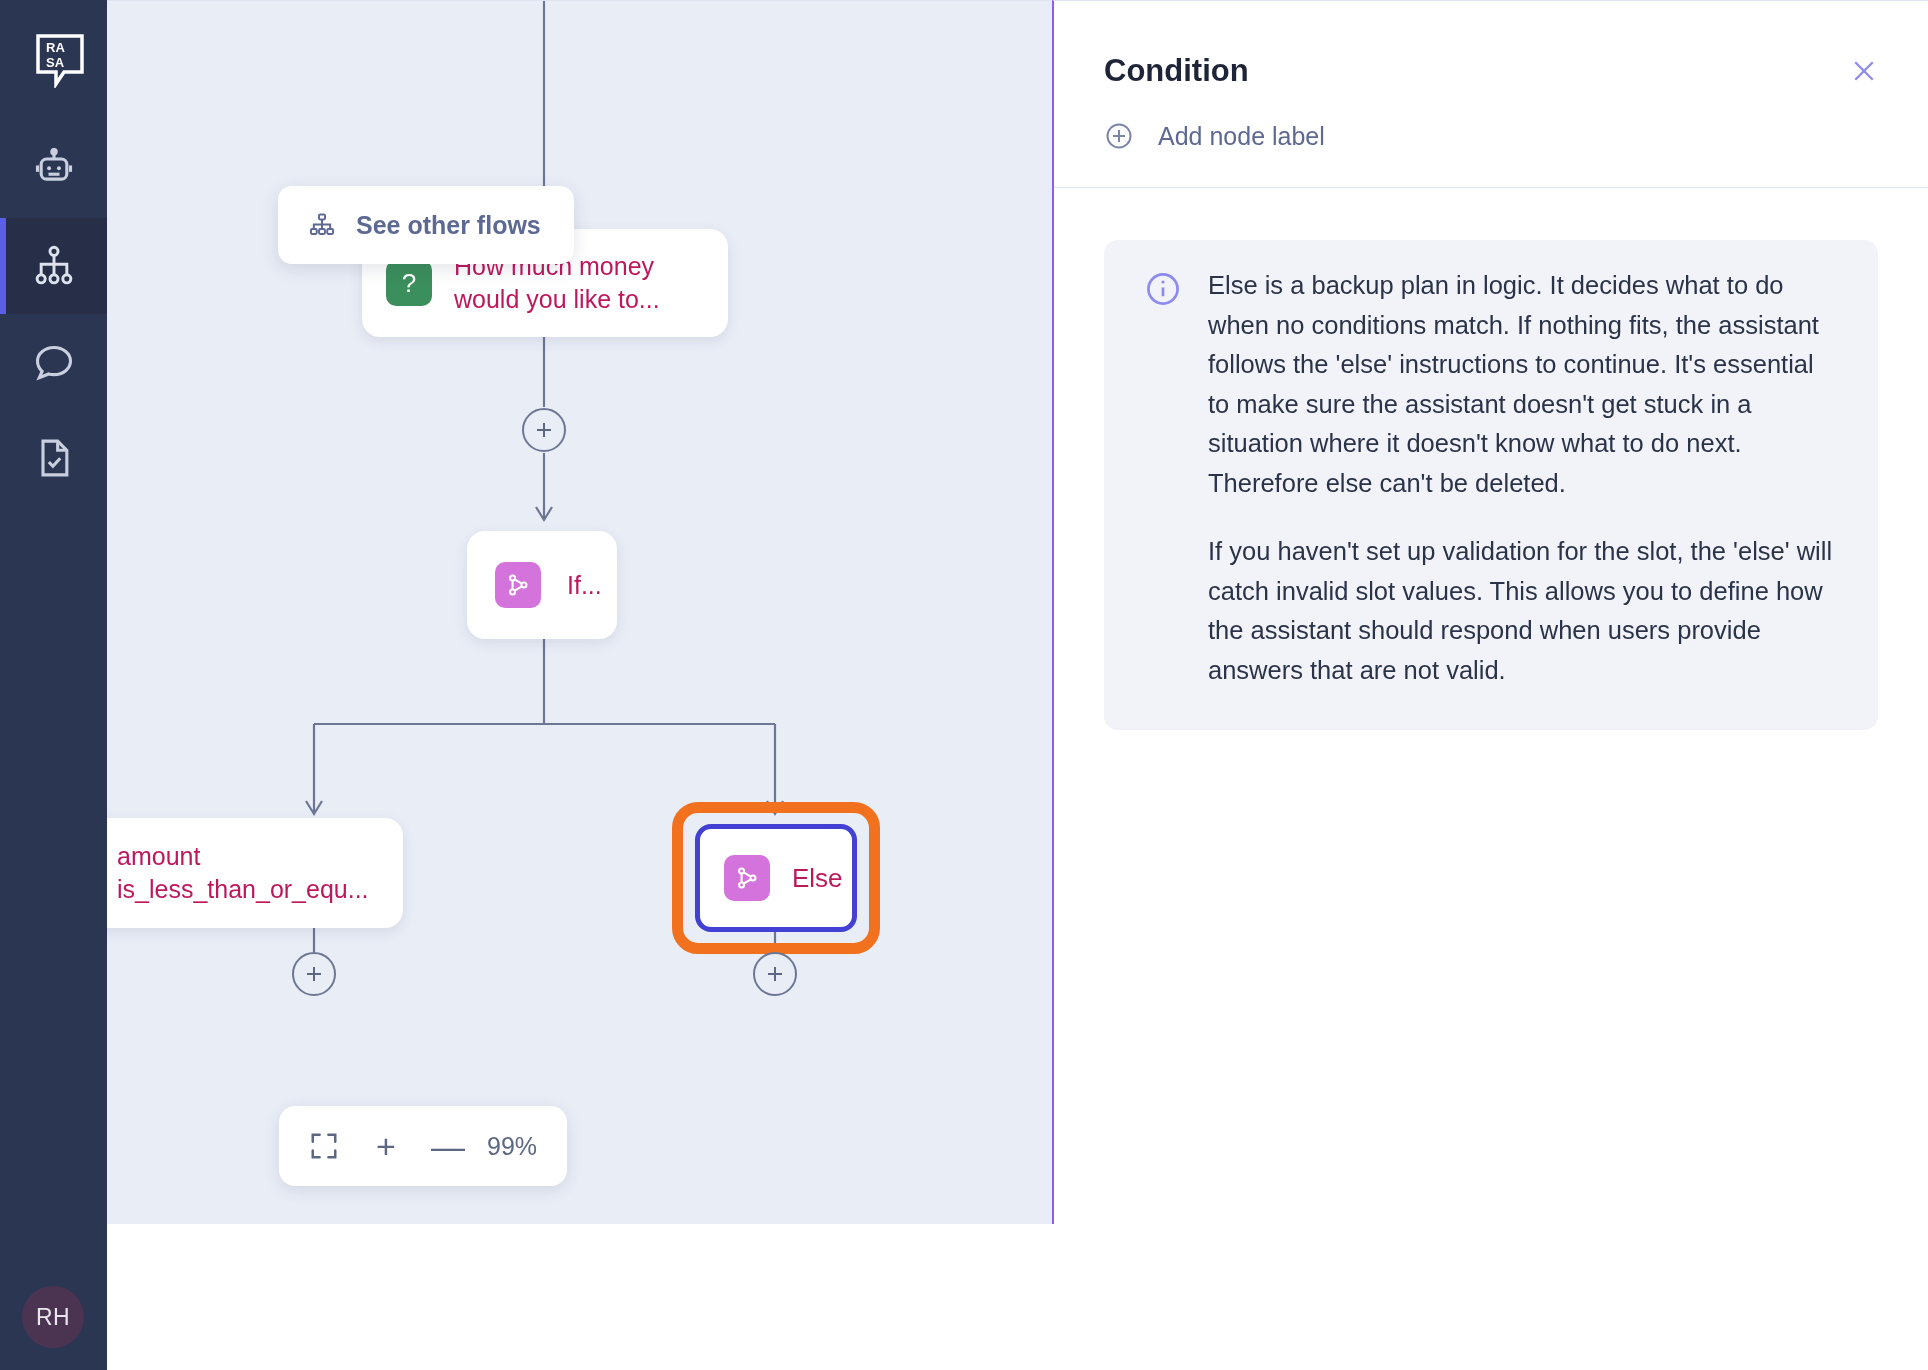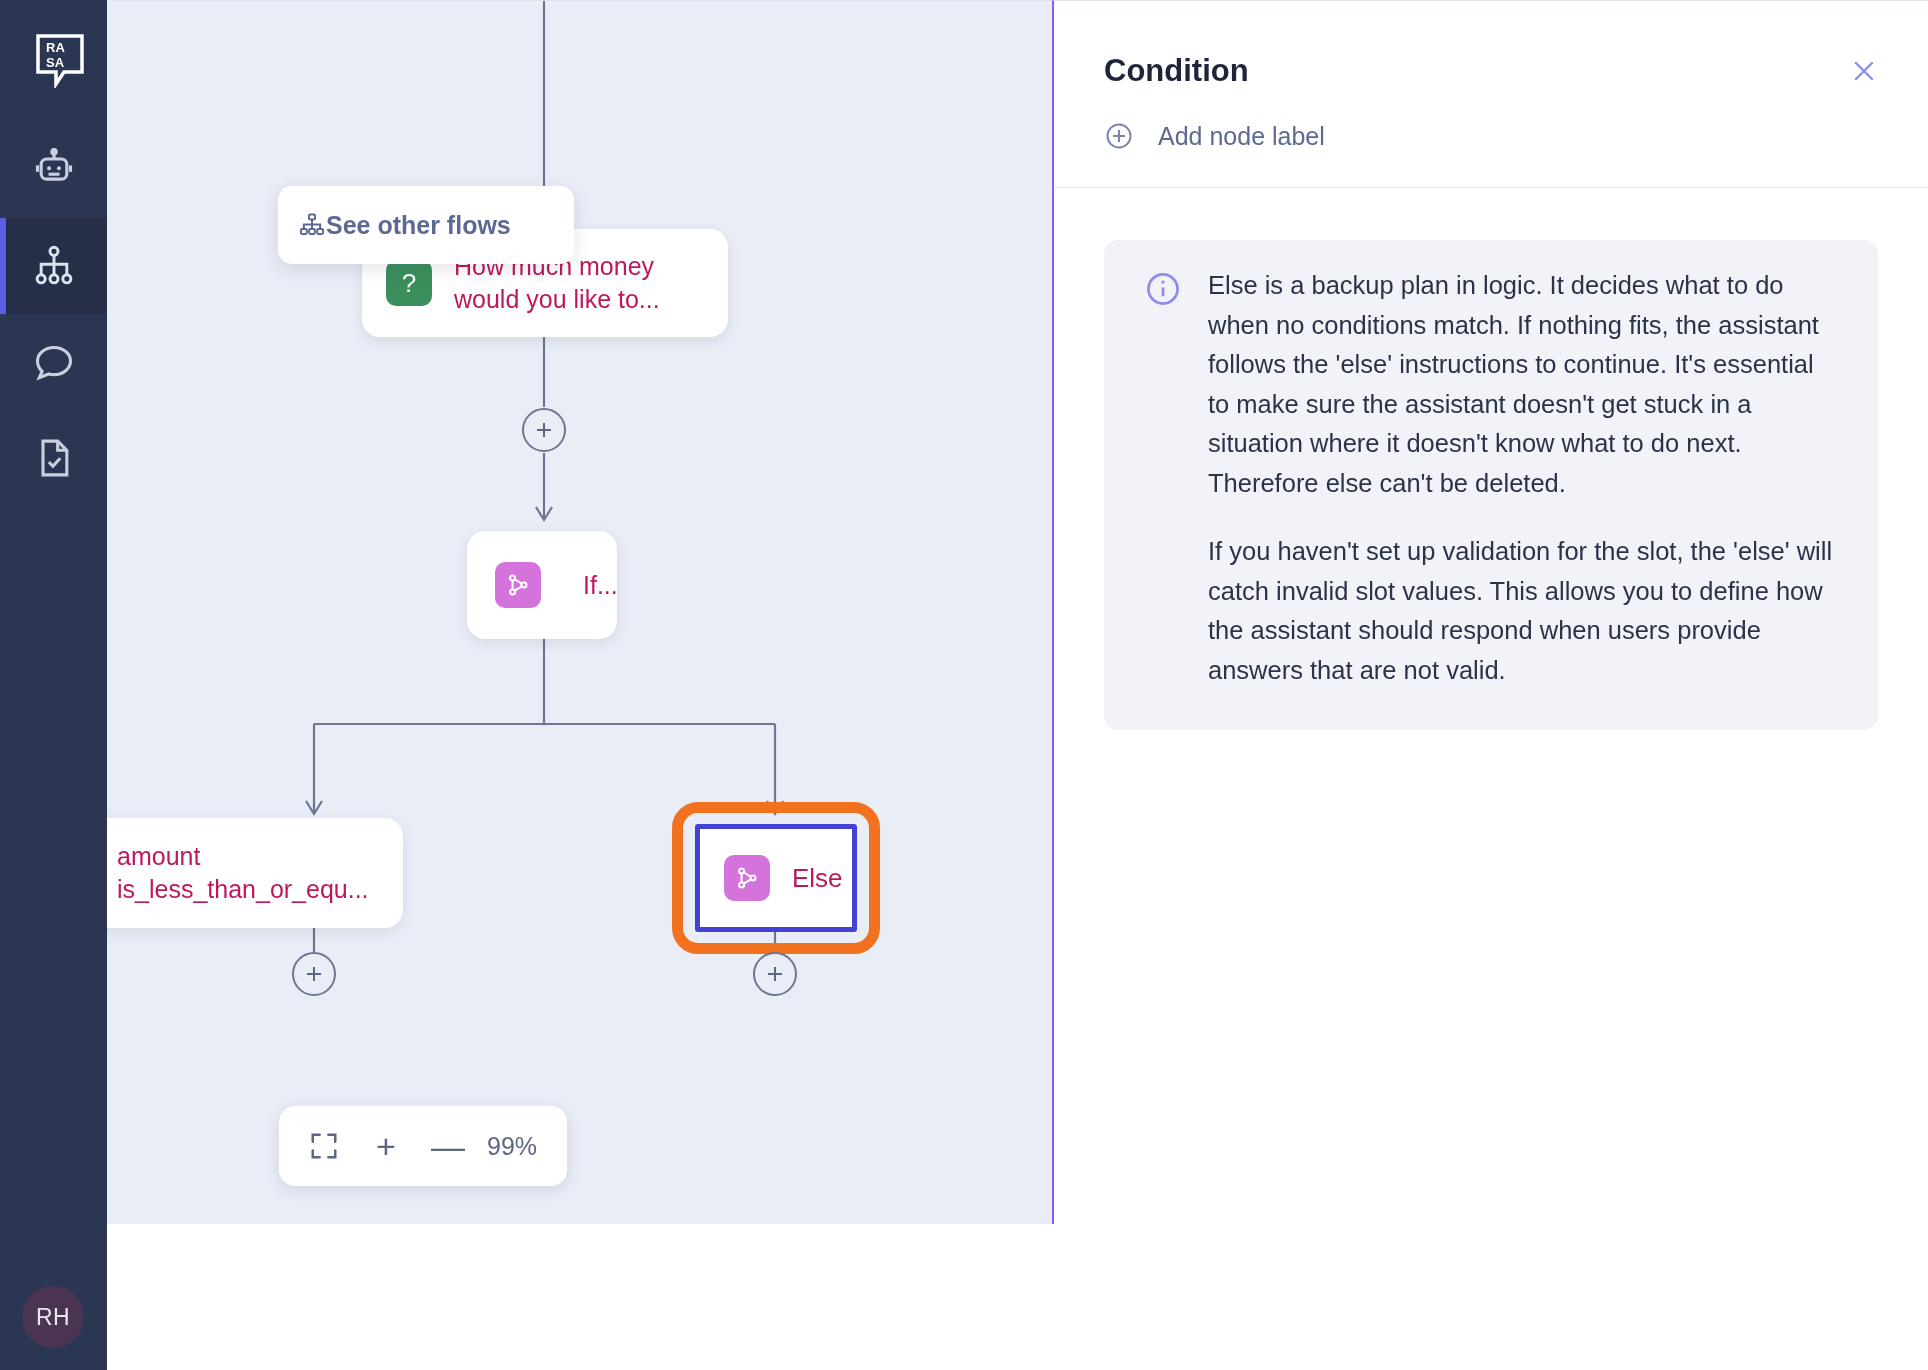--- a/index.html
+++ b/index.html
@@ -104,45 +104,45 @@
   
   #node-question {
     left: 255px; top: 228px; width: 366px; height: 108px;
     padding: 0 20px 0 24px; gap: 22px;
   }
   
   #see-other-flows {
     position: absolute; left: 171px; top: 185px;
     width: 296px; height: 78px; background: #fff; border-radius: 14px;
     box-shadow: 0 5px 18px rgba(40,50,80,.13);
-    display: flex; align-items: center; gap: 0; padding-left: 20px;
+    display: flex; align-items: center; gap: 20px; padding-left: 30px;
     cursor: pointer; z-index: 12;
   }
   #see-other-flows .label {
     font-size: 25px; font-weight: bold; color: #5d6992;
   }
   
   #node-if {
     left: 360px; top: 530px; width: 150px; height: 108px;
-    padding-left: 28px; gap: 42px;
+    padding-left: 28px; gap: 26px;
   }
   
   #node-left-branch {
     left: -22px; top: 817px; width: 318px; height: 110px;
     padding-left: 32px;
   }
   
   #node-else-highlight {
     position: absolute; left: 565px; top: 801px;
     width: 208px; height: 152px;
     border: 11px solid #f2711f; border-radius: 26px; z-index: 8;
   }
   #node-else {
     left: 588px; top: 823px; width: 162px; height: 108px;
-    border: 5px solid #4340d4; border-radius: 3px;
+    border: 5px solid #4340d4; border-radius: 16px;
     padding-left: 24px; gap: 22px; z-index: 9; box-shadow: none;
   }
   #node-else .node-text { font-size: 26px; }
 
   .plus-btn {
     position: absolute; width: 44px; height: 44px; border-radius: 50%;
     border: 2px solid #6d7794; background: #e9edf6; cursor: pointer;
     display: flex; align-items: center; justify-content: center;
     color: #5d6781; z-index: 10;
   }

